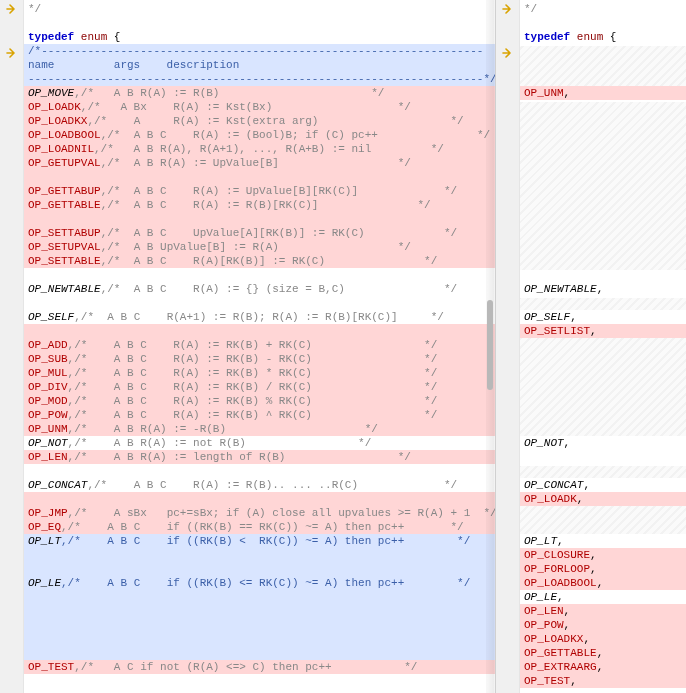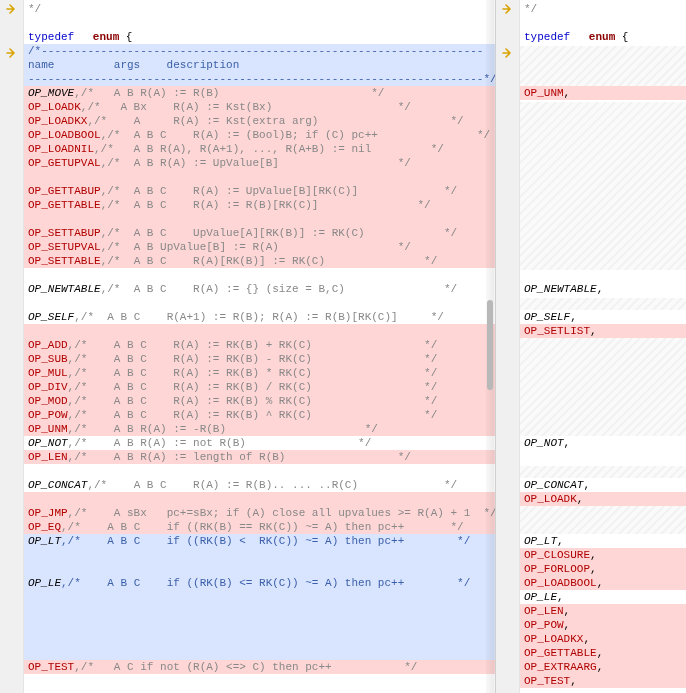--- a/index.html
+++ b/index.html
@@ -45,22 +45,22 @@
     white-space: pre;
     line-height: 14px;
     padding-top: 2px;
   }
   .line { height: 14px; display: flex; align-items: center; padding-left: 4px; white-space: pre; }
   .line.blank { height: 14px; }
   .line.hdr { color: #9b7a44; }
   .line.removed { background: #ffd6d6; }
   .line.added { background: #d9e5ff; }
   .line.ctx { background: #fff; }
-  .tok-kw { color: #0000cc; font-weight: normal; }
-  .tok-enum { color: #8b0000; font-weight: bold; margin-left: 12px; }
+  .tok-kw { color: #0000cc; font-weight: bold; }
+  .tok-enum { color: #8b0000; font-weight: normal; }
   .tok-name-red { color: #b00000; }
   .tok-name-black { color: #000; font-style: italic; }
   .tok-cmt { color: #888; }
   .tok-cmt-blue { color: #3b5fa8; }
   .pane-right .hatch {
     position: absolute;
     left: 24px; right: 0;
     background: repeating-linear-gradient(
       -45deg,
       rgba(0,0,0,0.05) 0, rgba(0,0,0,0.05) 2px,

